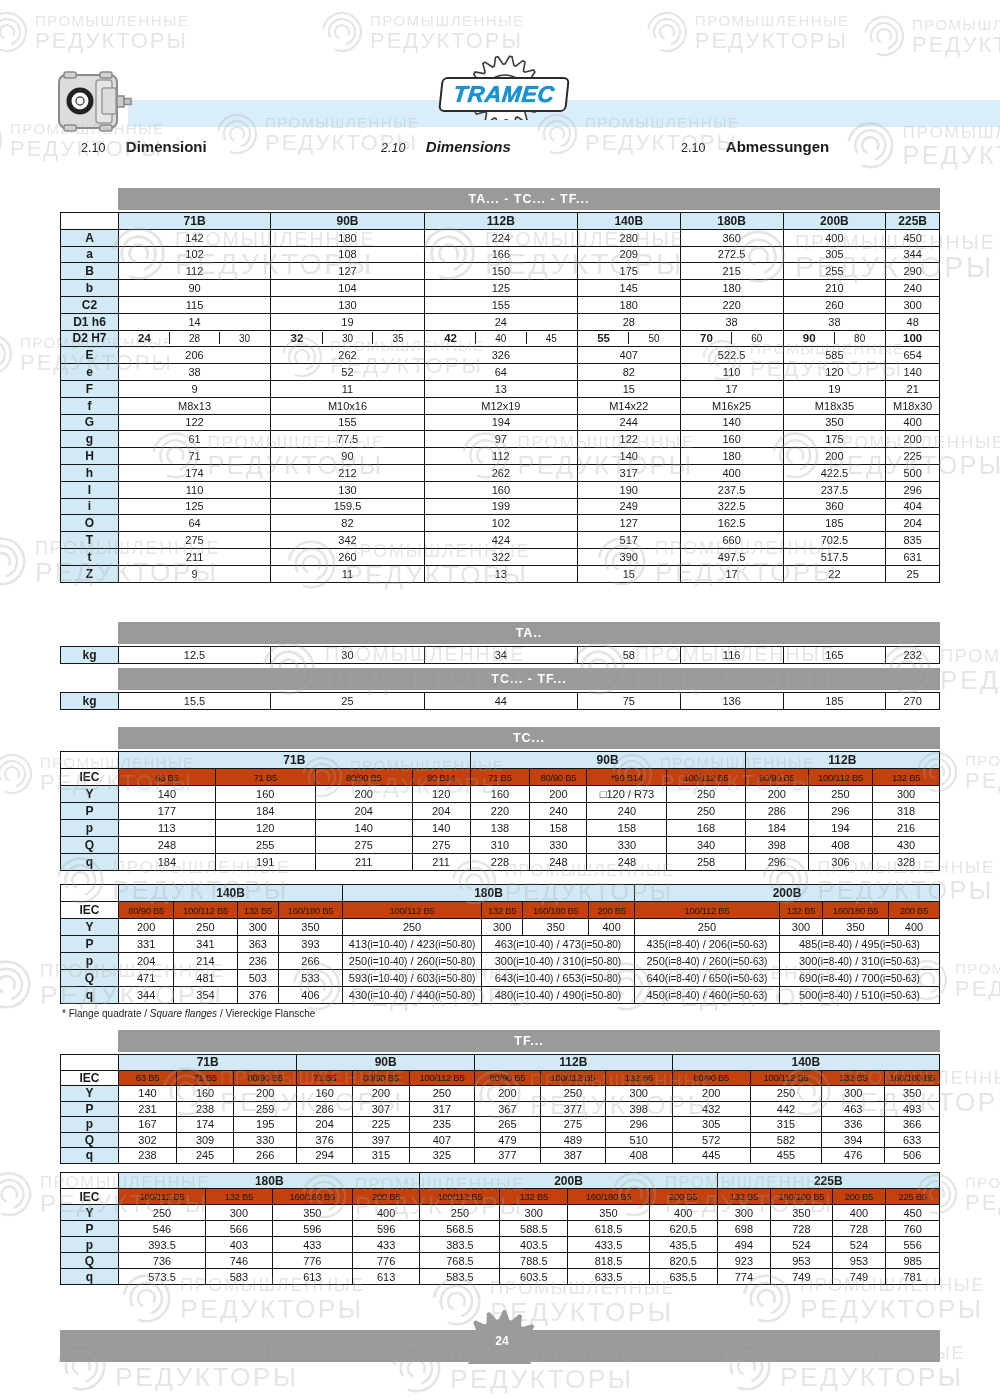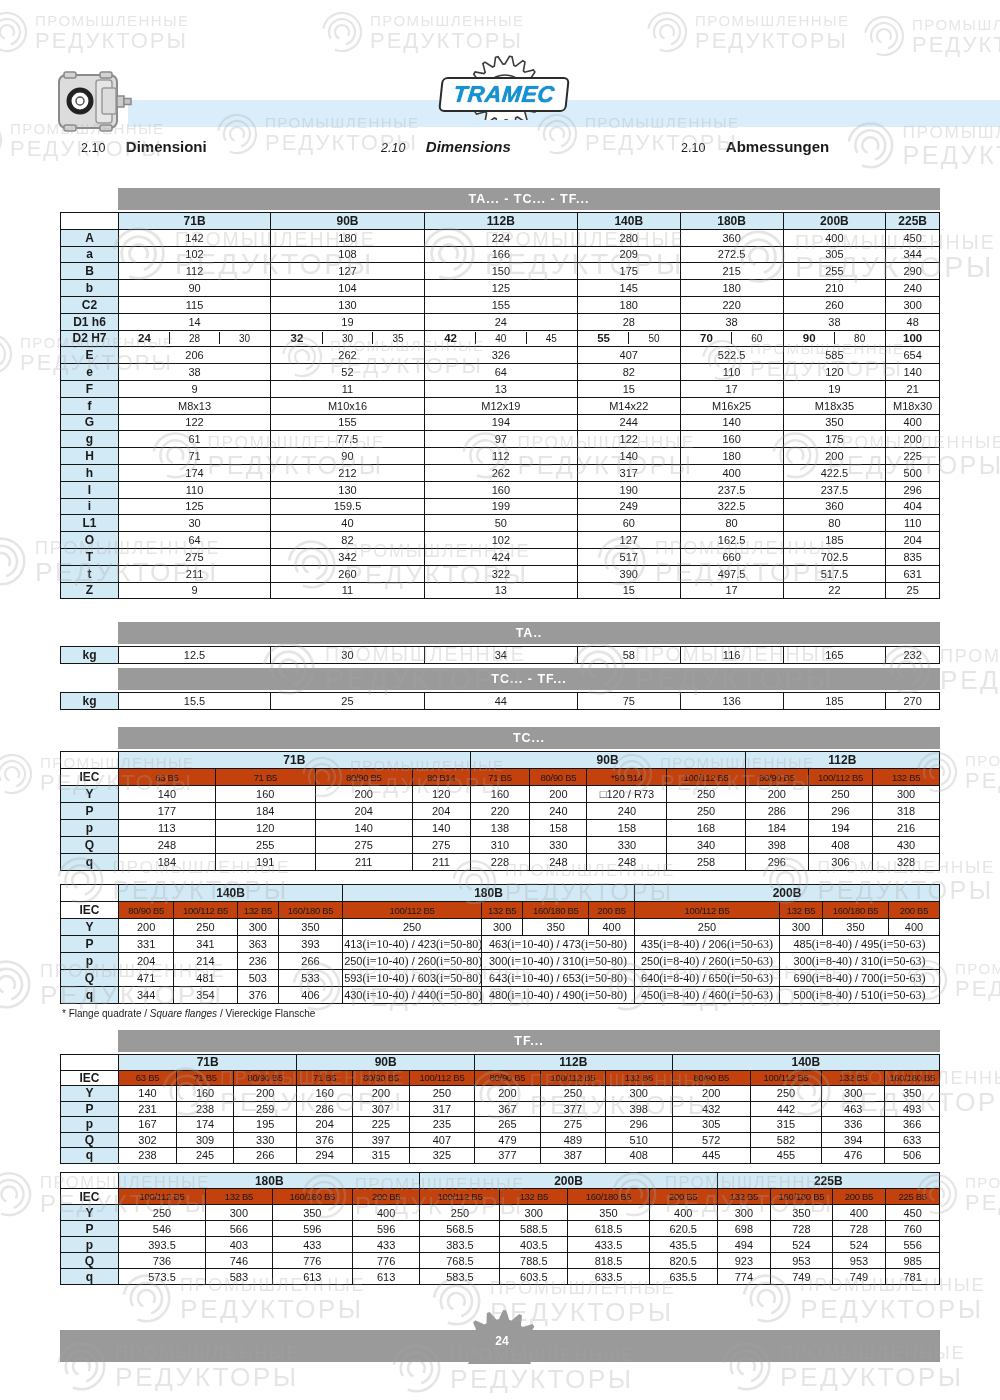--- a/index.html
+++ b/index.html
@@ -33,21 +33,21 @@
        text-align:center;letter-spacing:1px;height:22px;line-height:22px;
        margin-left:58px;margin-bottom:2px;}
   table.dim{border-collapse:collapse;table-layout:fixed;width:880px;}
   table.dim td{border:1px solid var(--border_dark);text-align:center;vertical-align:middle;
        padding:0 1px;overflow:hidden;white-space:nowrap;}
   td.nob{border:none;background:#fff;}
   td.rowlabel,td.bluehead{background:var(--header_blue);font-weight:bold;font-size:12px;}
   td.ieclab{font-weight:bold;font-size:12px;background:#fff;}
   td.iec{font-size:9.5px;letter-spacing:-0.3px;background:#c2410c;}
   td.val{font-size:11px;}
-  td.val .small{font-size:12px;font-family:Liberation Serif, serif;}
+  td.val .small{font-size:10px;}
   .t-main tr{height:16.8px;} .t-kg tr{height:17px;} .t-tc tr{height:17px;}
   .t-tf1 tr{height:15.5px;} .t-tf2 tr{height:16px;}
   td.splitcell{padding:0;}
   .split{display:flex;height:100%;align-items:stretch;}
   .split .sub{flex:1;display:flex;align-items:center;justify-content:center;
       font-size:10px;border-left:1px solid var(--border_dark);}
   .split .sub:first-child{border-left:none;font-weight:bold;font-size:11.5px;}
   .footnote{position:absolute;left:62px;top:1008px;font-size:10px;z-index:5;}
   .footnote i{font-style:italic;}
 
@@ -333,30 +333,20 @@
           <td class="rowlabel">i</td>
           <td class="val">125</td>
           <td class="val">159.5</td>
           <td class="val">199</td>
           <td class="val">249</td>
           <td class="val">322.5</td>
           <td class="val">360</td>
           <td class="val">404</td>
         </tr>
         <tr>
-          <td class="rowlabel">L1</td>
-          <td class="val">30</td>
-          <td class="val">40</td>
-          <td class="val">50</td>
-          <td class="val">60</td>
-          <td class="val">80</td>
-          <td class="val">80</td>
-          <td class="val">110</td>
-        </tr>
-        <tr>
           <td class="rowlabel">O</td>
           <td class="val">64</td>
           <td class="val">82</td>
           <td class="val">102</td>
           <td class="val">127</td>
           <td class="val">162.5</td>
           <td class="val">185</td>
           <td class="val">204</td>
         </tr>
         <tr>

